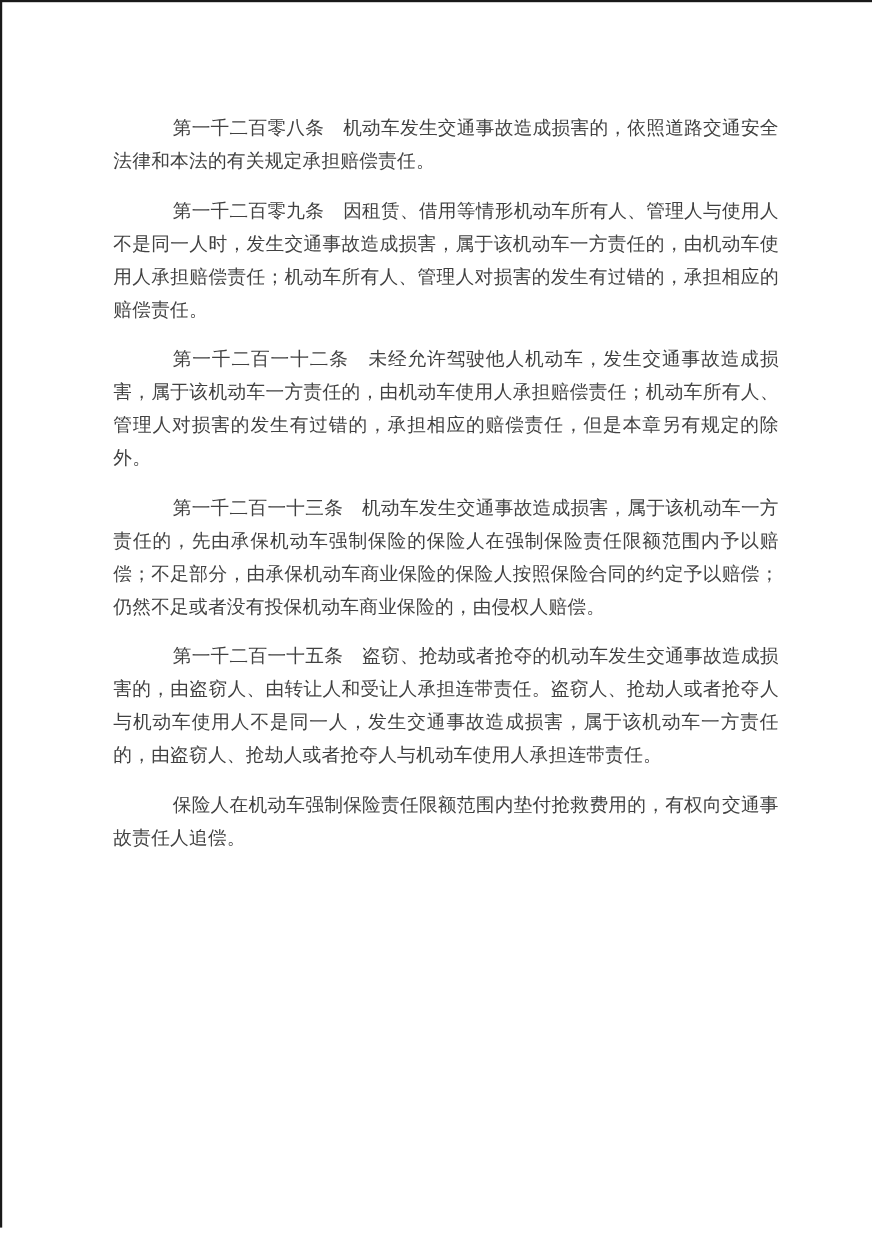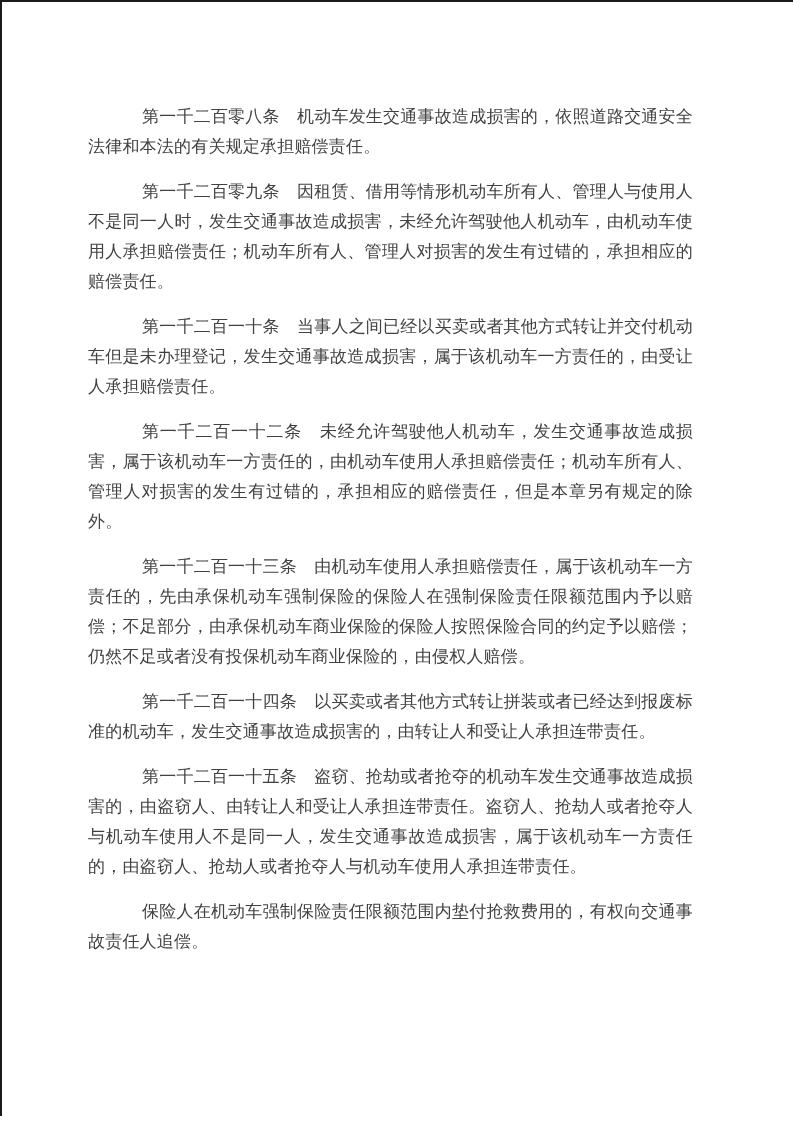--- a/index.html
+++ b/index.html
@@ -28,21 +28,21 @@
     background: var(--edge_line_color);
   }
   .edge-left {
     position: absolute;
     top: 0; left: 0;
     width: 2px; height: 1116px;
     background: var(--edge_line_color);
   }
   .doc {
     position: absolute;
-    left: 88px;
+    left: 103px;
     top: 102px;
     width: 605px;
     font-family: Liberation Serif, serif;
   }
   .doc p {
     font-size: 17px;
     line-height: 30px;
     color: var(--text_color);
     text-align: justify;
     text-indent: 54px;
@@ -53,21 +53,19 @@
 </style>
 </head>
 <body>
 
 <div class="page">
   <div class="edge-top"></div>
   <div class="edge-left"></div>
 
   <main class="doc">
     <p>第一千二百零八条　机动车发生交通事故造成损害的，依照道路交通安全法律和本法的有关规定承担赔偿责任。</p>
-    <p>第一千二百零九条　因租赁、借用等情形机动车所有人、管理人与使用人不是同一人时，发生交通事故造成损害，未经允许驾驶他人机动车，由机动车使用人承担赔偿责任；机动车所有人、管理人对损害的发生有过错的，承担相应的赔偿责任。</p>
-    <p>第一千二百一十条　当事人之间已经以买卖或者其他方式转让并交付机动车但是未办理登记，发生交通事故造成损害，属于该机动车一方责任的，由受让人承担赔偿责任。</p>
+    <p>第一千二百零九条　因租赁、借用等情形机动车所有人、管理人与使用人不是同一人时，发生交通事故造成损害，属于该机动车一方责任的，由机动车使用人承担赔偿责任；机动车所有人、管理人对损害的发生有过错的，承担相应的赔偿责任。</p>
     <p>第一千二百一十二条　未经允许驾驶他人机动车，发生交通事故造成损害，属于该机动车一方责任的，由机动车使用人承担赔偿责任；机动车所有人、管理人对损害的发生有过错的，承担相应的赔偿责任，但是本章另有规定的除外。</p>
-    <p>第一千二百一十三条　由机动车使用人承担赔偿责任，属于该机动车一方责任的，先由承保机动车强制保险的保险人在强制保险责任限额范围内予以赔偿；不足部分，由承保机动车商业保险的保险人按照保险合同的约定予以赔偿；仍然不足或者没有投保机动车商业保险的，由侵权人赔偿。</p>
-    <p>第一千二百一十四条　以买卖或者其他方式转让拼装或者已经达到报废标准的机动车，发生交通事故造成损害的，由转让人和受让人承担连带责任。</p>
+    <p>第一千二百一十三条　机动车发生交通事故造成损害，属于该机动车一方责任的，先由承保机动车强制保险的保险人在强制保险责任限额范围内予以赔偿；不足部分，由承保机动车商业保险的保险人按照保险合同的约定予以赔偿；仍然不足或者没有投保机动车商业保险的，由侵权人赔偿。</p>
     <p>第一千二百一十五条　盗窃、抢劫或者抢夺的机动车发生交通事故造成损害的，由盗窃人、由转让人和受让人承担连带责任。盗窃人、抢劫人或者抢夺人与机动车使用人不是同一人，发生交通事故造成损害，属于该机动车一方责任的，由盗窃人、抢劫人或者抢夺人与机动车使用人承担连带责任。</p>
     <p>保险人在机动车强制保险责任限额范围内垫付抢救费用的，有权向交通事故责任人追偿。</p>
   </main>
 </div>
 
 </body></html>

